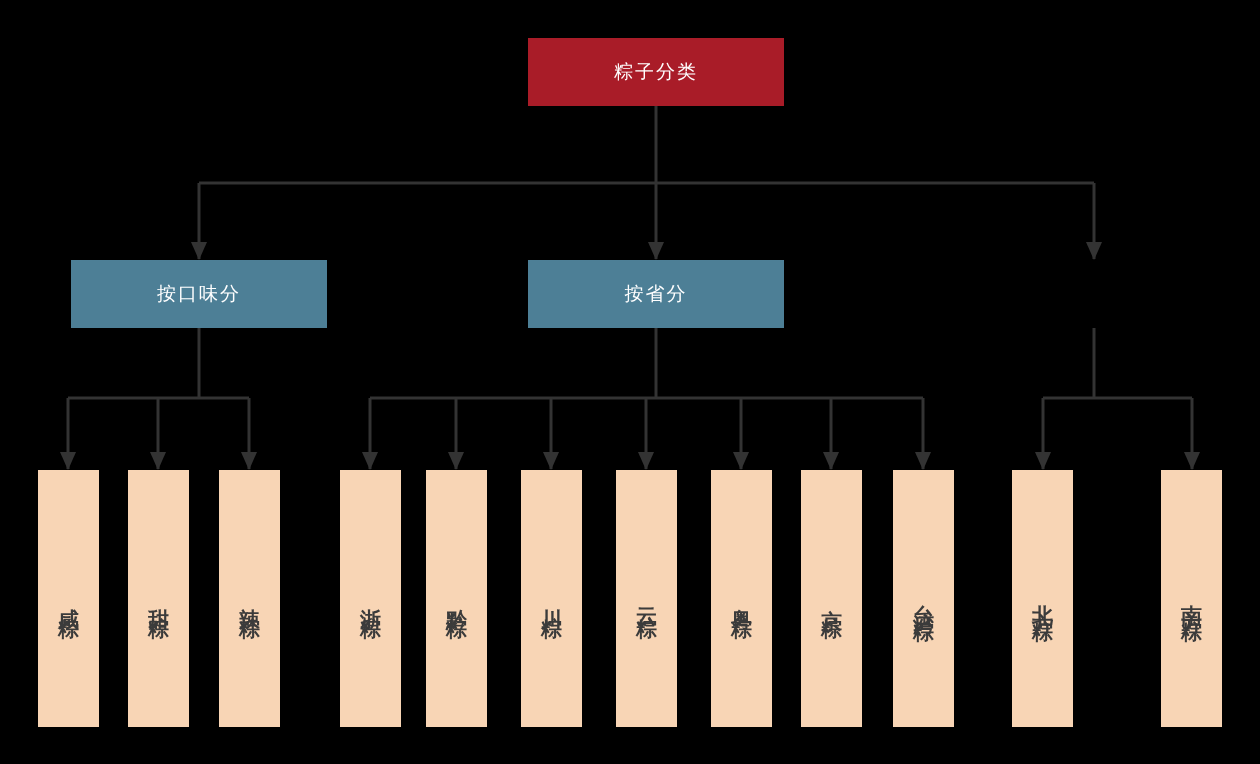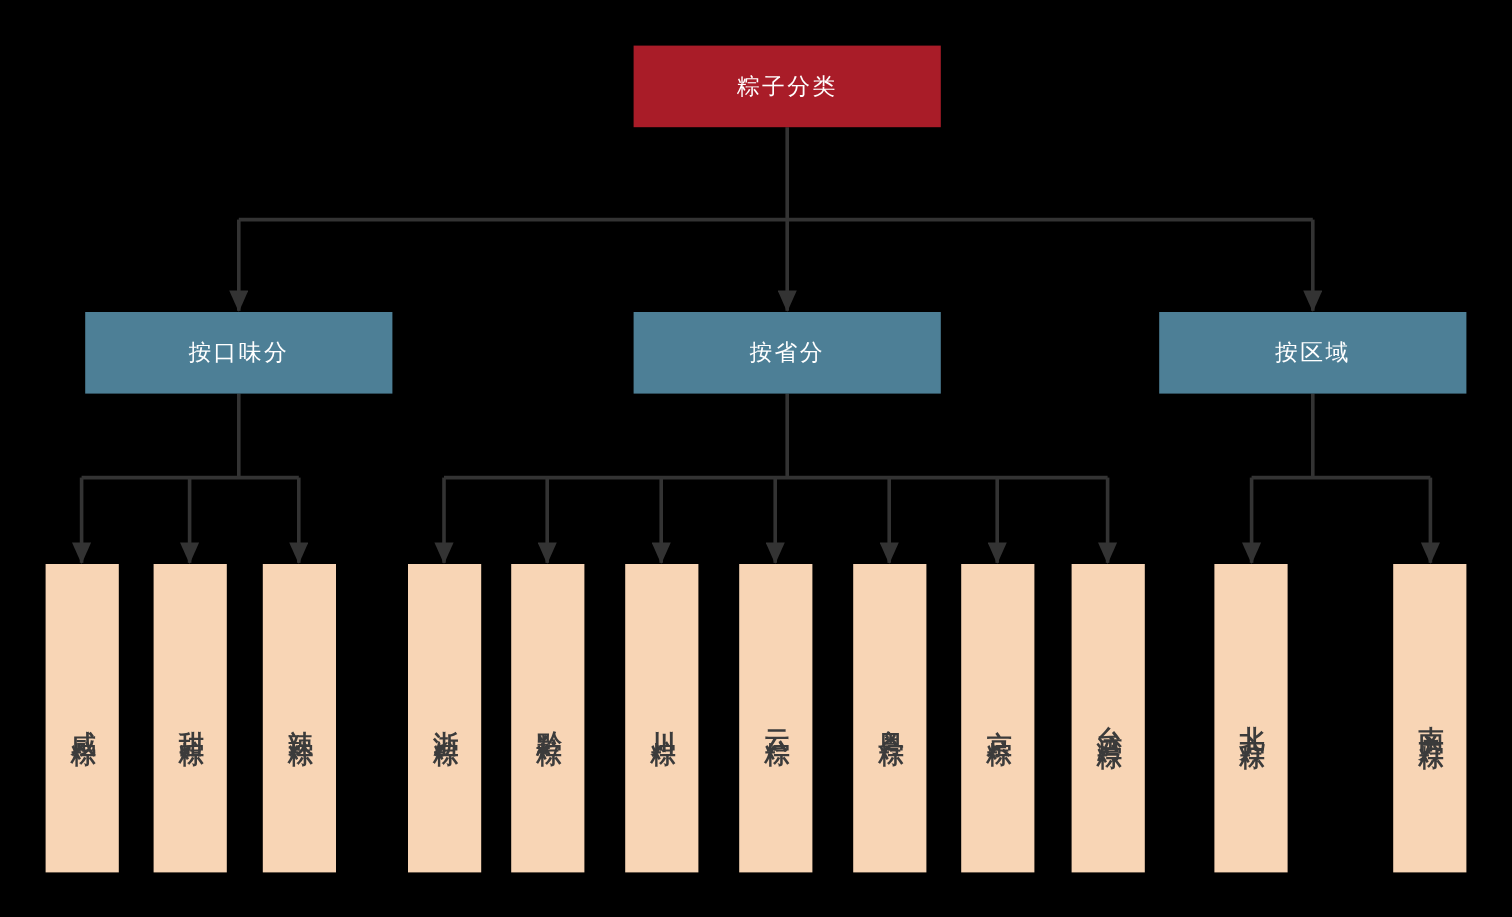--- a/index.html
+++ b/index.html
@@ -69,21 +69,20 @@
     <path class="l" d="M1094,328 V398"></path>
     <path class="l" d="M1043,398 H1192"></path>
     <path class="l" d="M1043,398 V469" marker-end="url(#arw)"></path>
     <path class="l" d="M1192,398 V469" marker-end="url(#arw)"></path>
   </svg>
 
   <div class="node root" style="left:528px">粽子分类</div>
 
   <div class="node group" style="left:71px">按口味分</div>
   <div class="node group" style="left:528px">按省分</div>
-  <div class="node group" style="left:966px">按区域</div>
 
   <div class="leaf" style="left:38px">
     <span class="vtext">咸粽</span>
   </div>
   <div class="leaf" style="left:128px">
     <span class="vtext">甜粽</span>
   </div>
   <div class="leaf" style="left:219px">
     <span class="vtext">辣粽</span>
   </div>

